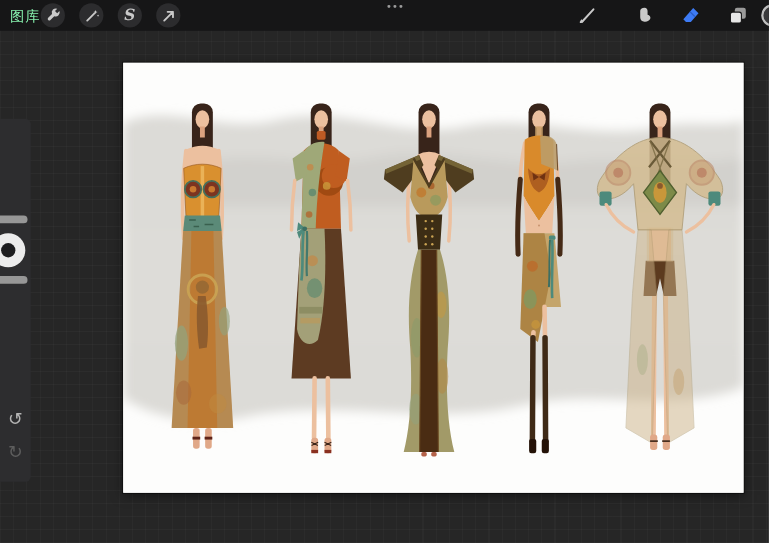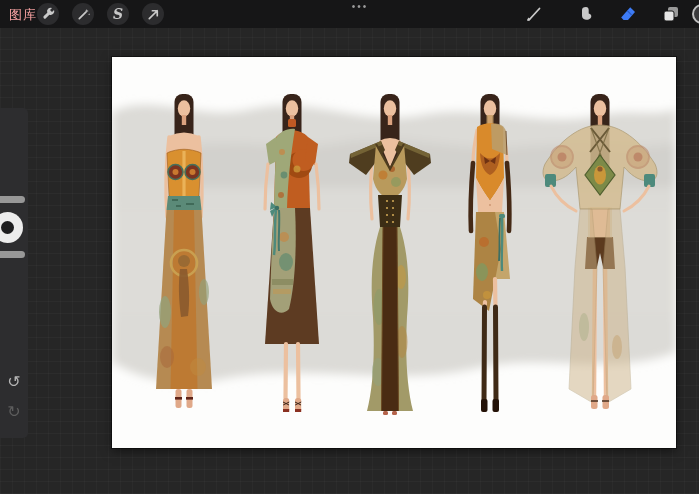--- a/index.html
+++ b/index.html
@@ -10,21 +10,21 @@
     background-image:
       repeating-linear-gradient(0deg, rgba(255,255,255,.028) 0 1px, transparent 1px 12px),
       repeating-linear-gradient(90deg, rgba(255,255,255,.022) 0 1px, transparent 1px 12px);
   }
   
   .topbar{
     position:absolute;left:0;top:0;width:699px;height:28px;
     background:#161617;z-index:30;
   }
   .gallery-label{
-    position:absolute;left:9px;top:6px;font-size:13px;color:#fca5a5;letter-spacing:1px;
+    position:absolute;left:9px;top:6px;font-size:13px;color:#86efac;letter-spacing:1px;
   }
   .tool-circle{
     position:absolute;top:3px;width:22px;height:22px;border-radius:50%;
     background:#2c2c2e;display:flex;align-items:center;justify-content:center;
   }
   .tool-plain{
     position:absolute;top:4px;width:20px;height:20px;
     display:flex;align-items:center;justify-content:center;
   }
   .sel-glyph{font-family:"DejaVu Serif", serif;font-style:italic;font-weight:bold;

